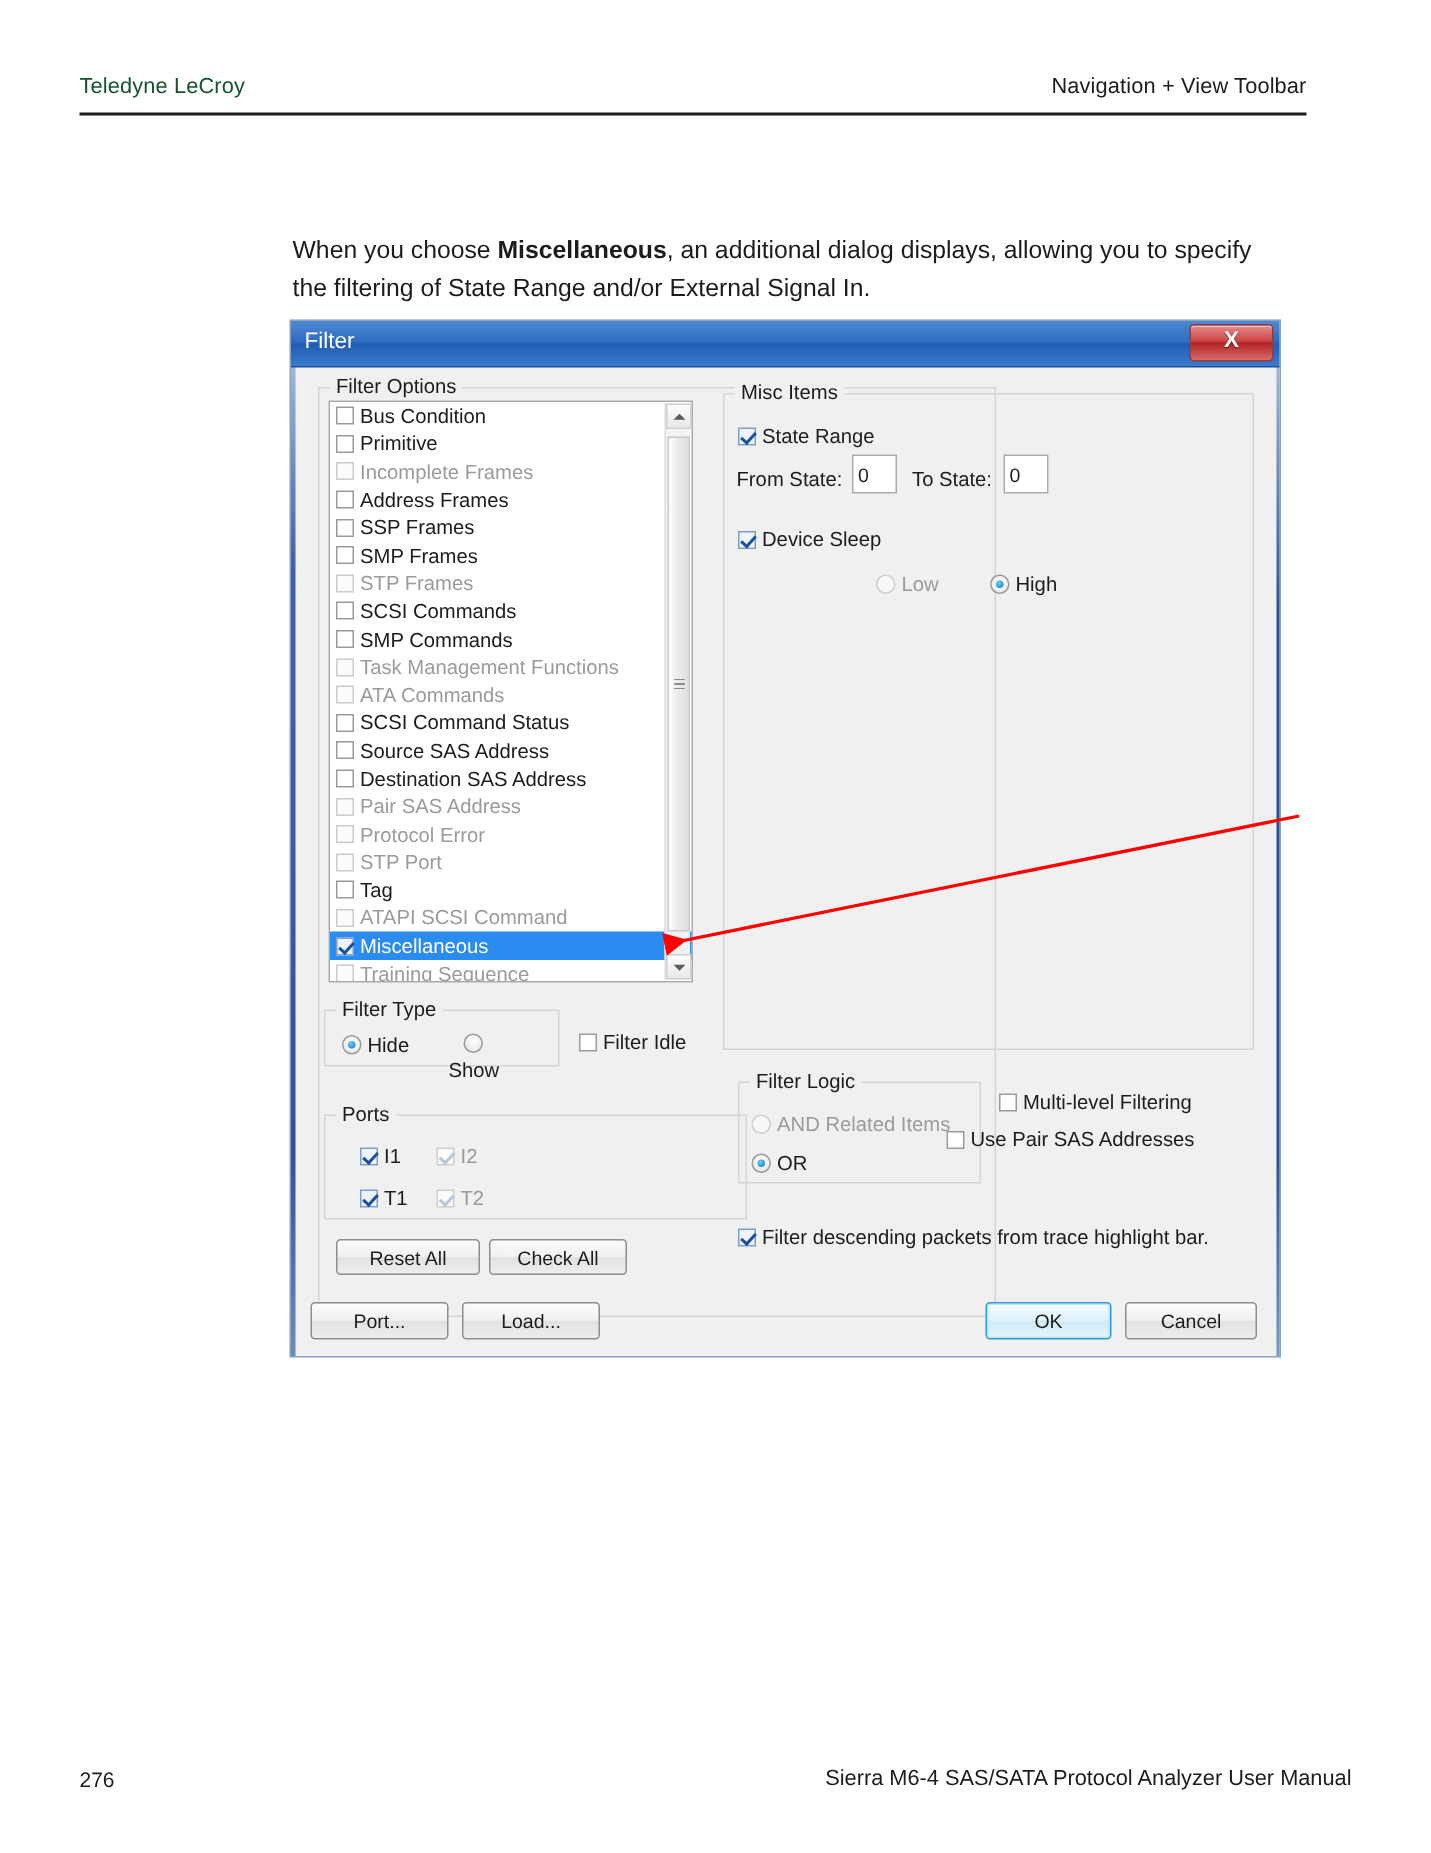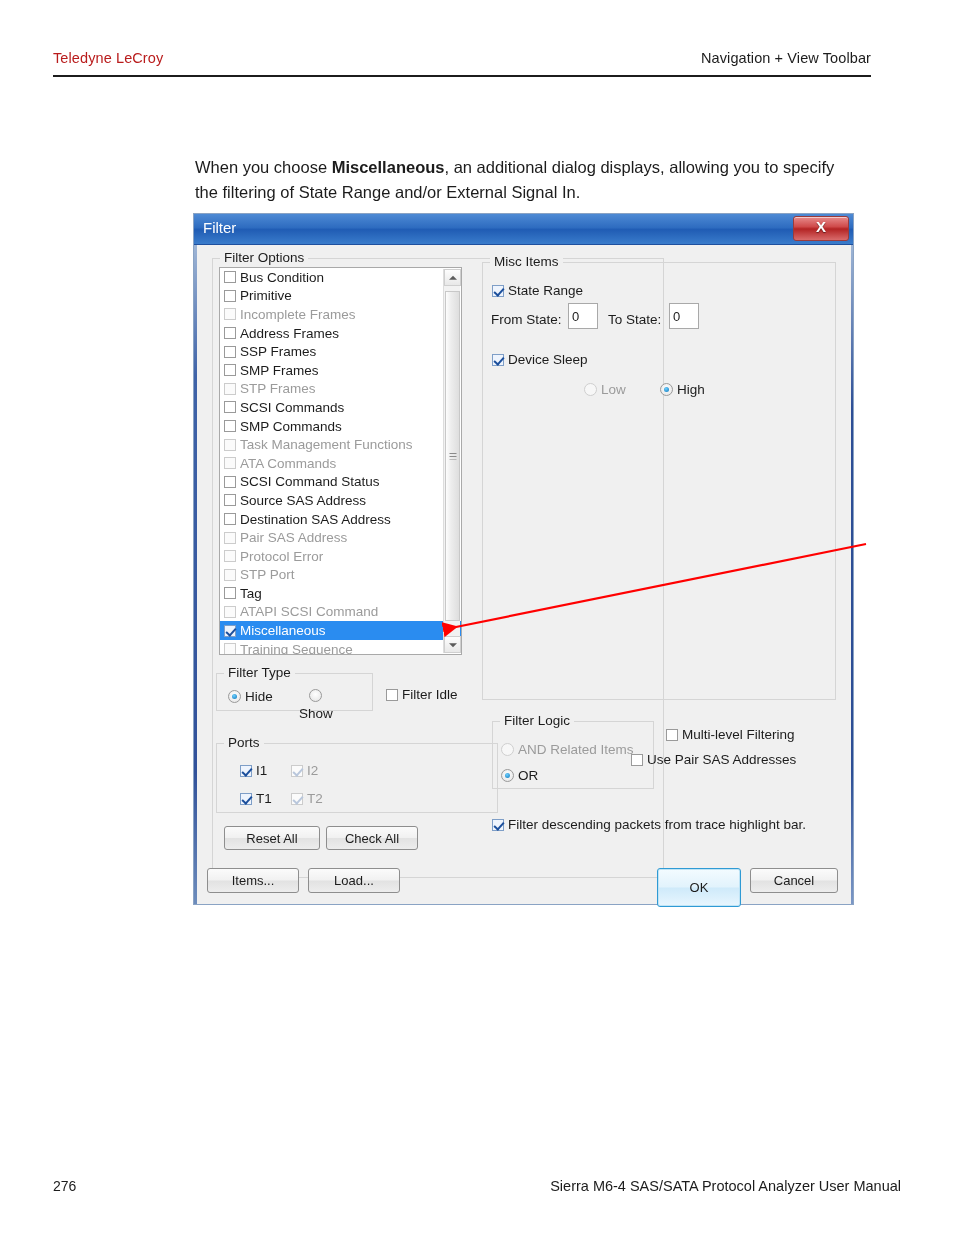--- a/index.html
+++ b/index.html
@@ -5,21 +5,21 @@
   html,body{margin:0;padding:0;}
   body{
     width:954px;height:1235px;background:#ffffff;
     font-family:"Liberation Sans",sans-serif;
     color:#1a1a1a;position:relative;overflow:hidden;
   }
   
   .page-header{
     position:absolute;left:53px;top:50px;width:818px;height:28px;
   }
-  .page-header .hdr-left{position:absolute;left:0;top:0;font-size:14.5px;color:#b91c1c;letter-spacing:.1px;}
+  .page-header .hdr-left{position:absolute;left:0;top:0;font-size:14.5px;color:#14532d;letter-spacing:.1px;}
   .page-header .hdr-right{position:absolute;right:0;top:0;font-size:14.5px;color:#1c1c1c;letter-spacing:.1px;}
   .header-rule{position:absolute;left:53px;top:75px;width:818px;height:1.6px;background:#1c1c1c;}
 
   .body-text{
     position:absolute;left:195px;top:138px;width:665px;
     font-size:16.5px;line-height:25px;color:#1c1c1c;
   }
   .body-text b{font-weight:bold;}
 
   .page-footer-left{position:absolute;left:53px;top:1178px;font-size:14px;color:#1c1c1c;}
@@ -383,23 +383,23 @@
 </div>
 
 <div class="row" style="left:492px;top:817px;">
   <span class="cb checked blue"></span>
   <span class="lbl">Filter descending packets from trace highlight bar.</span>
 </div>
 
 <div class="btn" style="left:224px;top:826px;width:96px;height:24px;">Reset All</div>
 <div class="btn" style="left:326px;top:826px;width:92px;height:24px;">Check All</div>
 
-<div class="btn" style="left:207px;top:868px;width:92px;height:25px;">Items...</div>
+<div class="btn" style="left:207px;top:868px;width:92px;height:25px;">Port...</div>
 <div class="btn" style="left:308px;top:868px;width:92px;height:25px;">Load...</div>
-<div class="btn default" style="left:657px;top:868px;width:84px;height:39px;">OK</div>
+<div class="btn default" style="left:657px;top:868px;width:84px;height:25px;">OK</div>
 <div class="btn" style="left:750px;top:868px;width:88px;height:25px;">Cancel</div>
 
 <svg class="annot" viewBox="0 0 954 1235">
   <defs>
     <marker id="redArrow" markerWidth="7" markerHeight="7" refX="5.6" refY="3.5" orient="auto">
       <path d="M7,0 L7,7 L0,3.5 z" fill="#ff0000"></path>
     </marker>
   </defs>
   <line x1="866" y1="544" x2="446" y2="629" stroke="#ff0000" stroke-width="2.2" marker-end="url(#redArrow)"></line>
 </svg>

